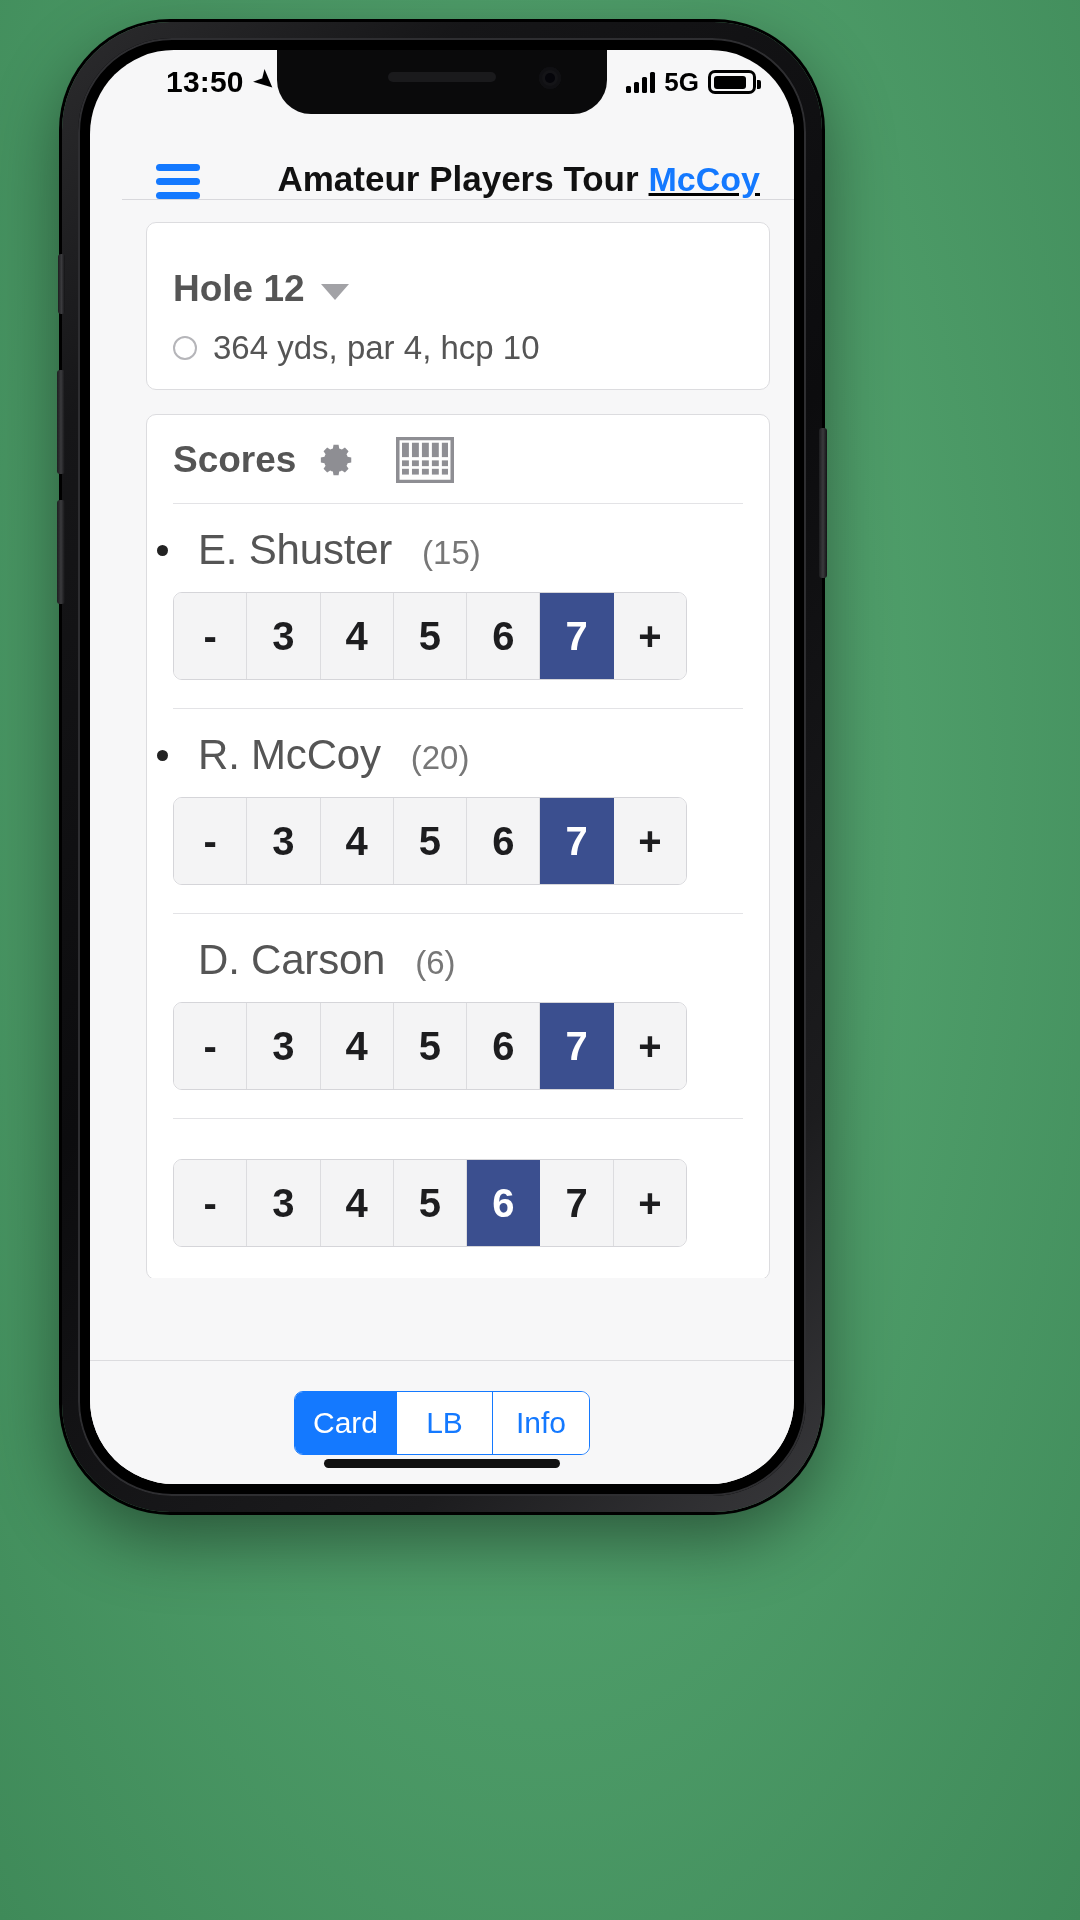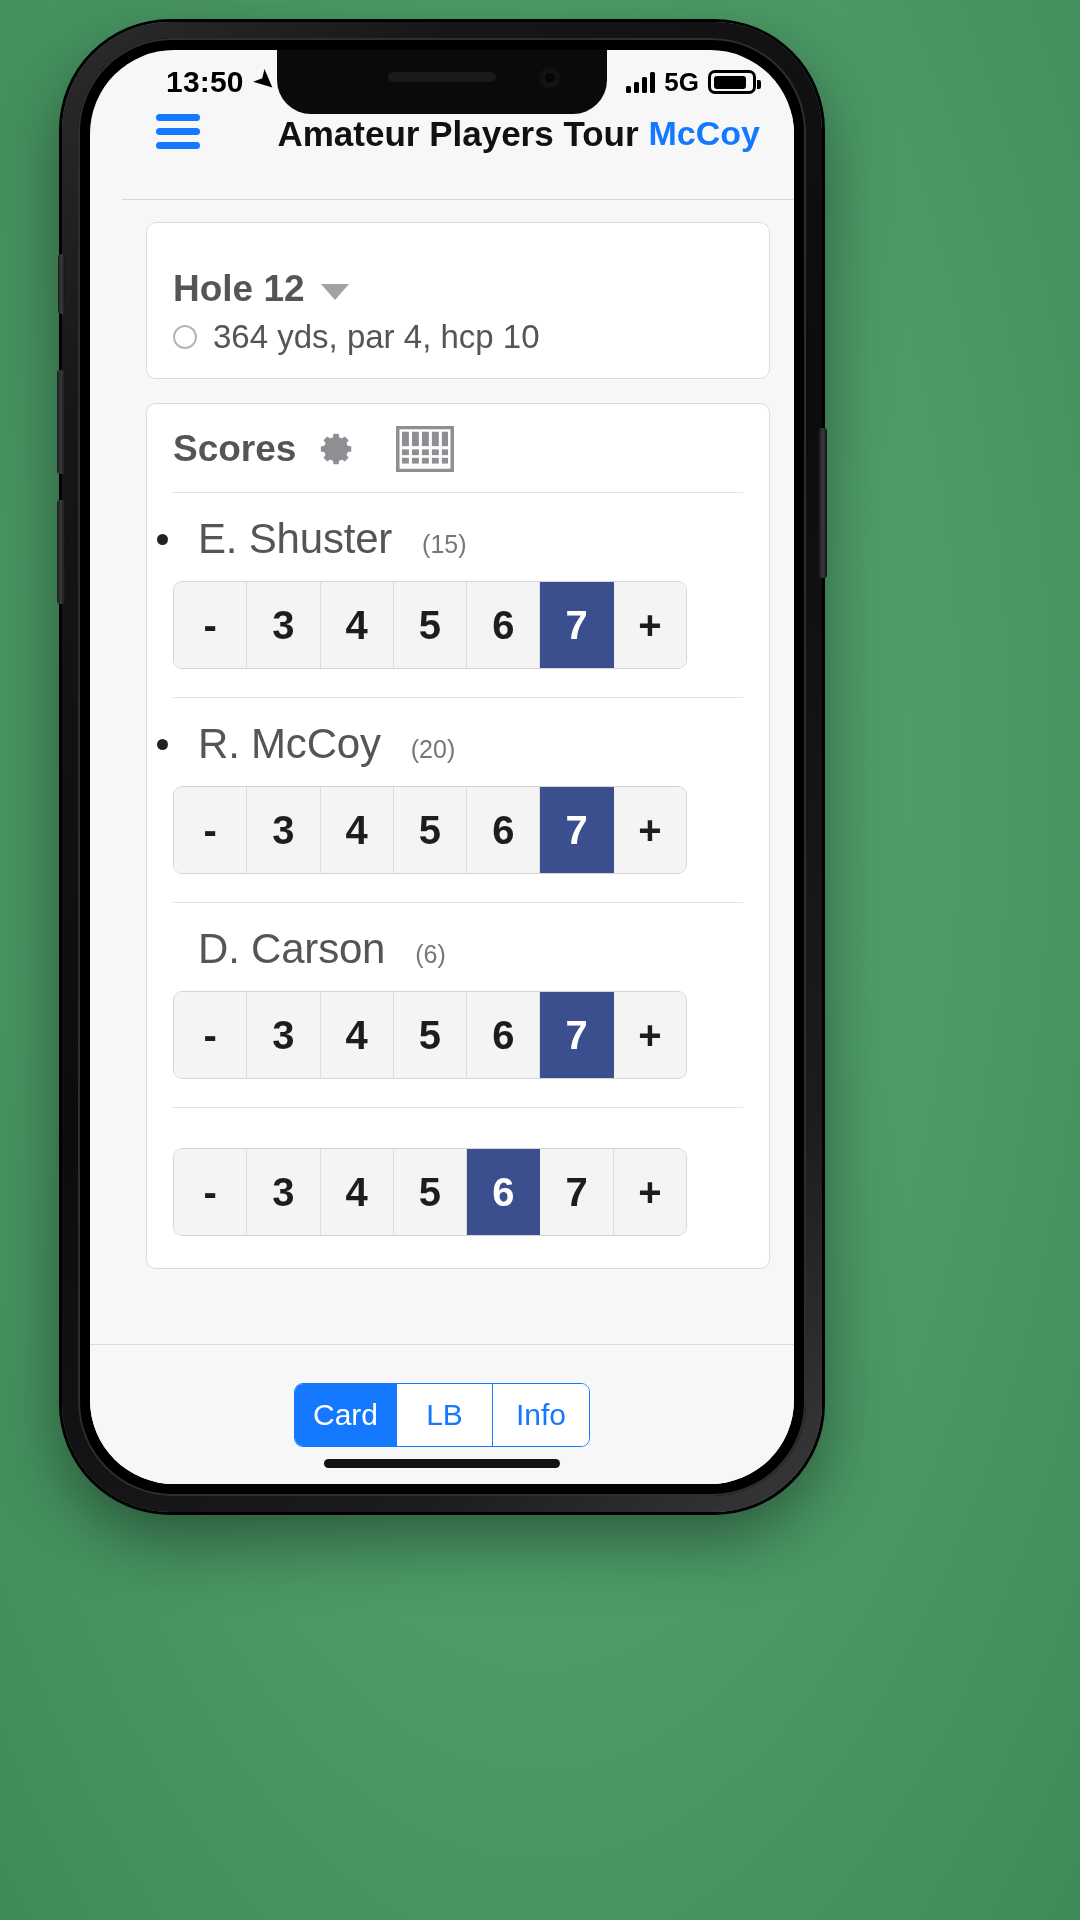--- a/index.html
+++ b/index.html
@@ -172,23 +172,24 @@
     background: #000;
     border-radius: 3px;
   }
 
   
   .navbar {
     height: 86px;
     background: #f7f7f8;
     border-bottom: 1px solid #d8d8dc;
     display: flex;
-    align-items: flex-start;
+    align-items: flex-end;
     padding: 0 34px;
     position: relative;
+    text-decoration: underline;
   }
   .hamburger {
     display: flex;
     flex-direction: column;
     gap: 7px;
     width: 44px;
     cursor: pointer;
   }
   .hamburger span {
     display: block;
@@ -247,21 +248,21 @@
     width: 0; height: 0;
     border-left: 14px solid transparent;
     border-right: 14px solid transparent;
     border-top: 16px solid #a2a2a6;
     margin-top: 6px;
   }
   .hole-line2 {
     display: flex;
     align-items: center;
     gap: 16px;
-    margin-top: 8px;
+    margin-top: 19px;
   }
   .tee-dot {
     width: 24px; height: 24px;
     border-radius: 50%;
     border: 2.5px solid #b5b5b9;
     background: #fff;
     flex: 0 0 auto;
   }
   .hole-detail {
     font-size: 33px;
@@ -305,21 +306,21 @@
     flex: 0 0 auto;
     transform: translateY(-8px);
   }
   .bullet.hidden { background: transparent; }
   .pname {
     font-size: 42px;
     color: #555;
     letter-spacing: -.2px;
   }
   .phcp {
-    font-size: 25px;
+    font-size: 33px;
     color: #777;
   }
   .pmarker {
     font-size: 28px;
     color: #555;
     font-style: italic;
   }
 
   
   .seg {
@@ -347,21 +348,21 @@
   .seg-cell.sel {
     background: #3b4f8f;
     color: #fff;
     border-right-color: #3b4f8f;
   }
 
   
   .bottombar {
     position: absolute;
     left: 0; right: 0; bottom: 0;
-    height: 140px;
+    height: 124px;
     background: #f7f7f8;
     border-top: 1px solid #dcdcdf;
     display: flex;
     align-items: center;
     justify-content: center;
   }
   .tabs {
     display: flex;
     border-radius: 9px;
     overflow: hidden;

